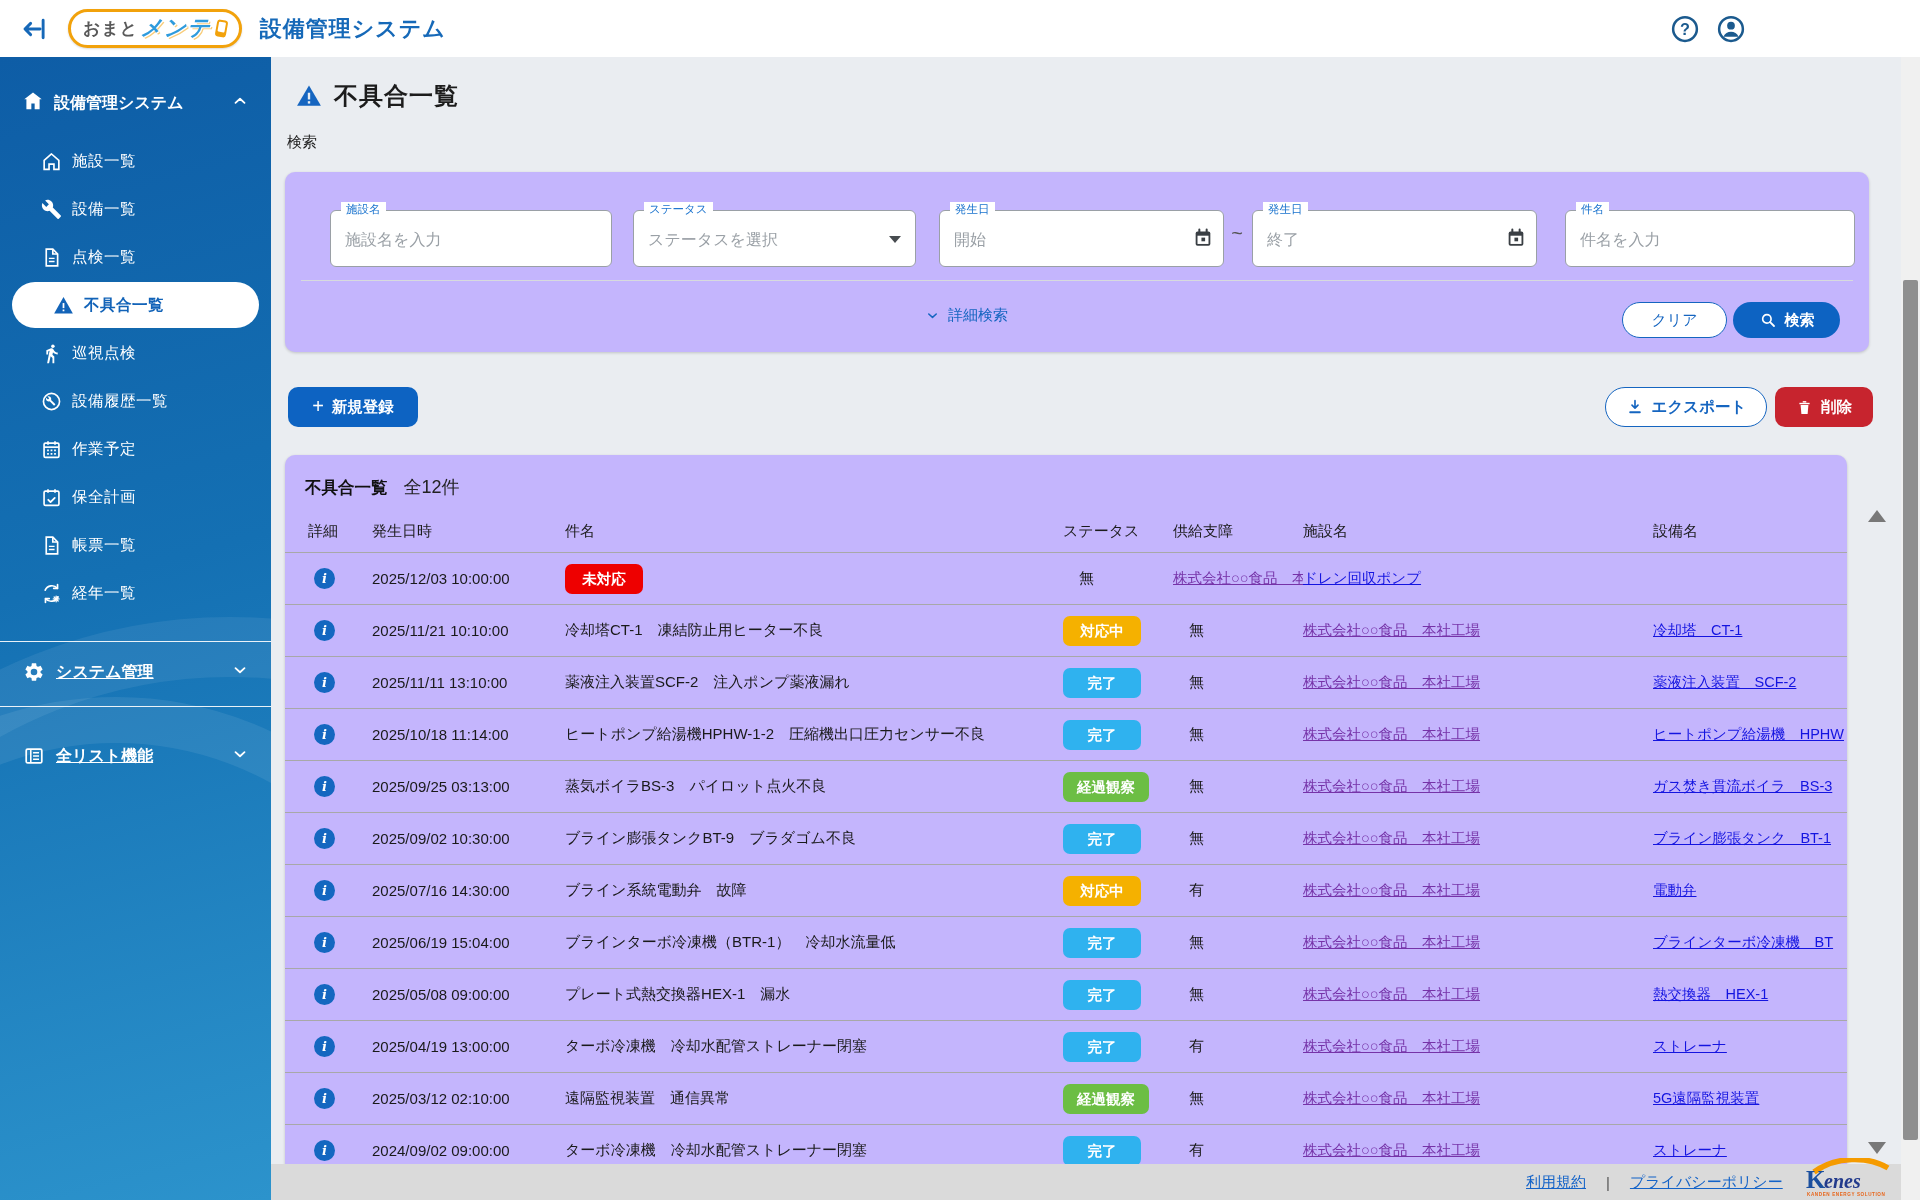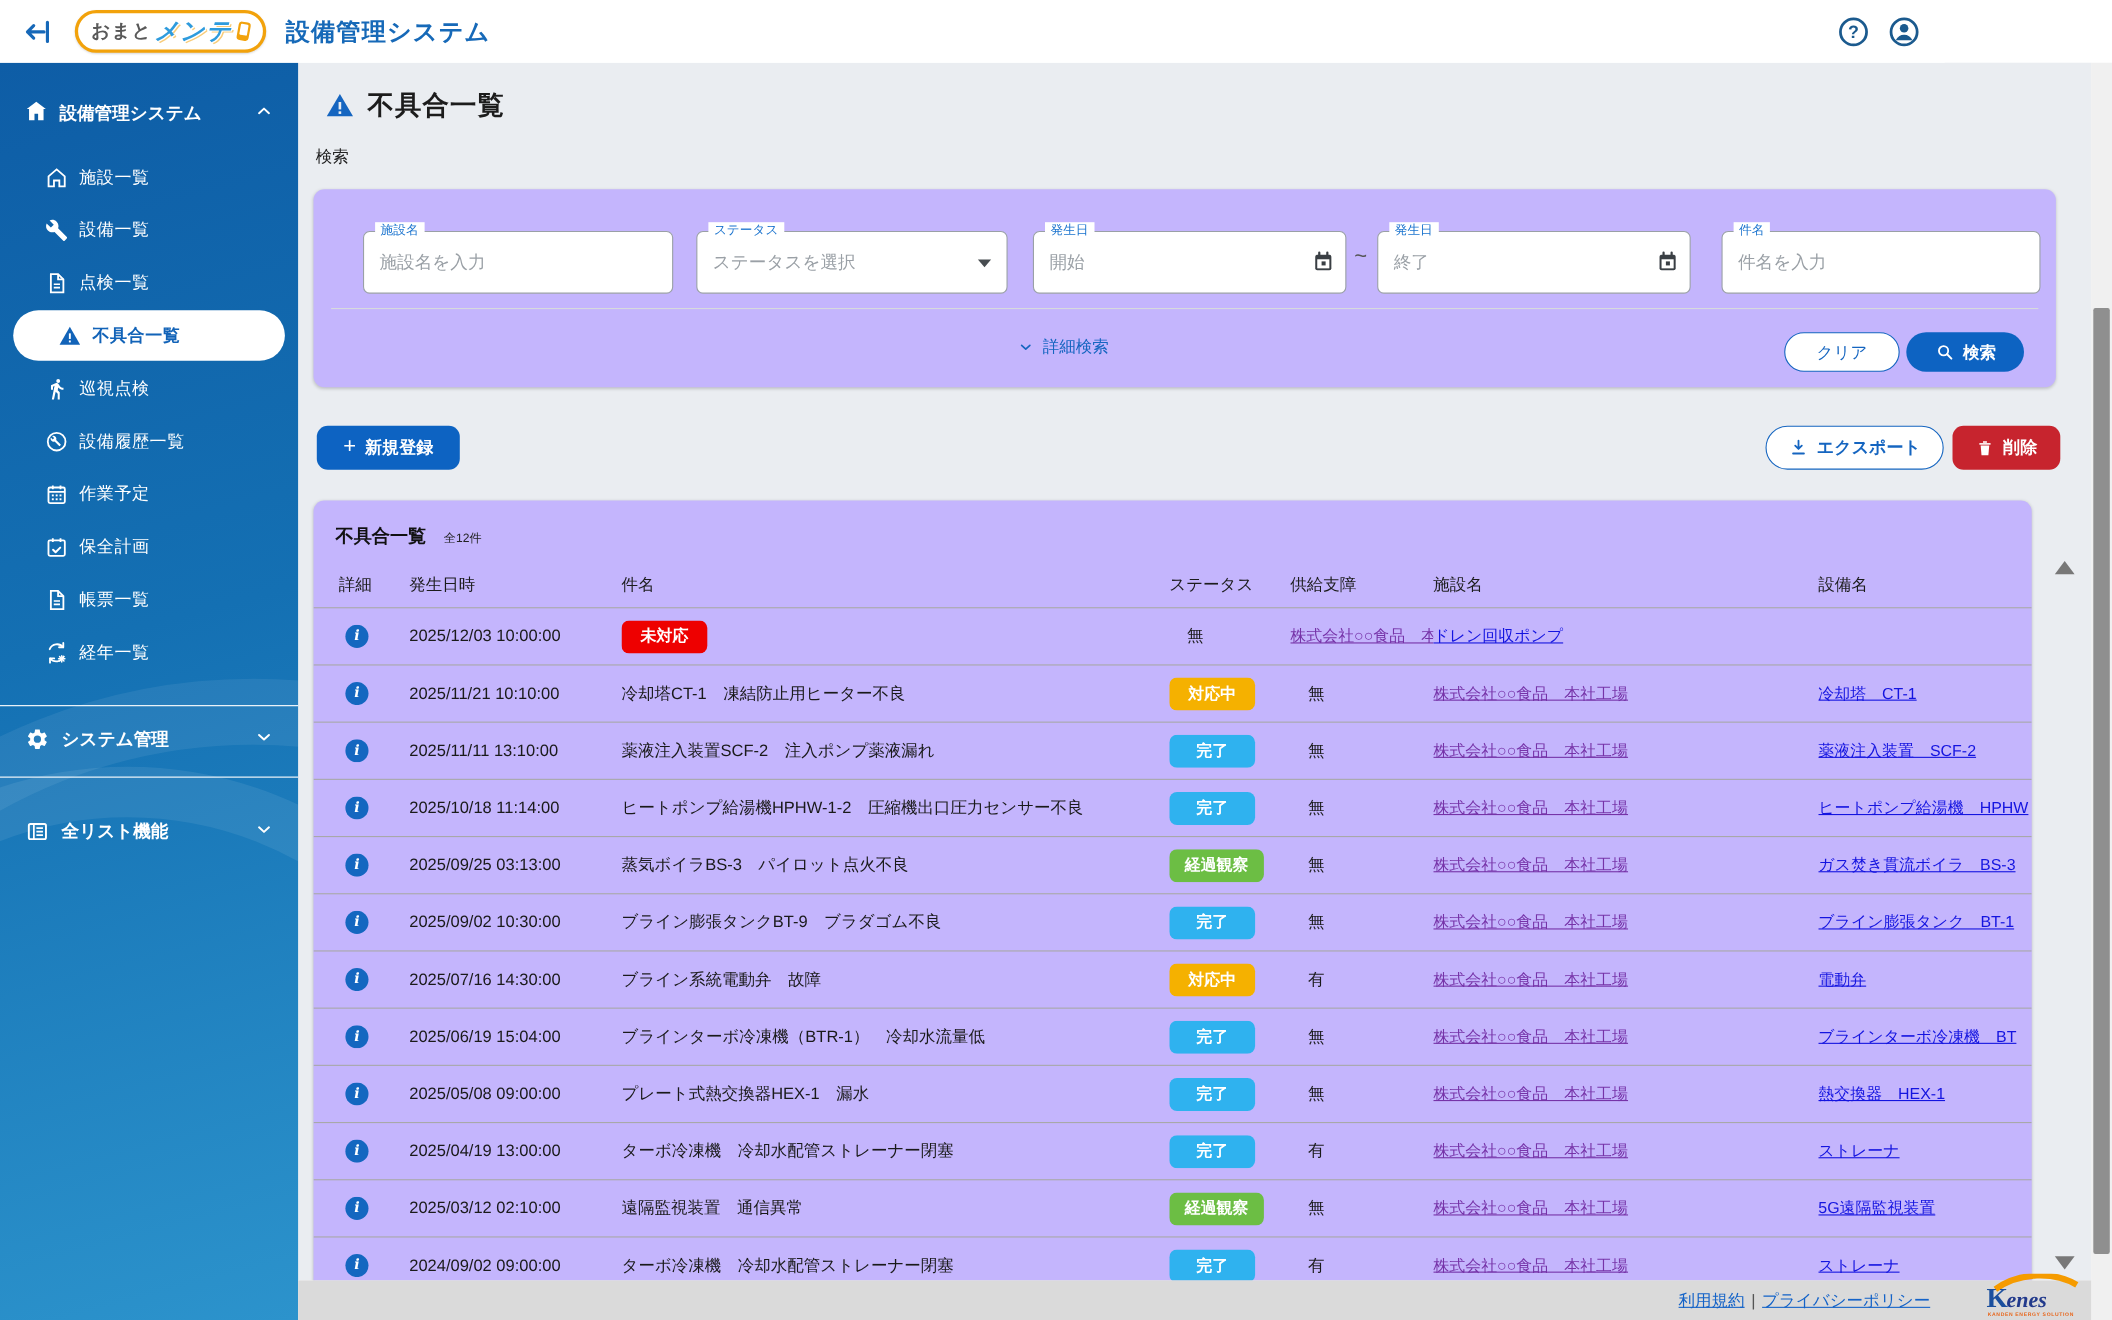--- a/index.html
+++ b/index.html
@@ -29,21 +29,21 @@
   .s-chev{position:absolute;right:22px;color:#fff;}
   .s-items{position:absolute;left:0;top:80px;width:271px;}
   .s-item{height:48px;display:flex;align-items:center;cursor:pointer;position:relative;}
   .s-item .s-ic{margin-left:40px;width:22px;display:flex;justify-content:center;}
   .s-item .s-lb{margin-left:10px;font-size:15.5px;font-weight:500;letter-spacing:.5px;}
   .s-item.sel{background:#fff;border-radius:26px;margin:1px 12px;height:46px;color:#1263b8;}
   .s-item.sel .s-lb{font-weight:bold;}
   .s-div{position:absolute;left:0;width:271px;height:0;border-top:1px solid rgba(255,255,255,.9);}
   .s-sec{position:absolute;left:0;width:271px;height:46px;display:flex;align-items:center;cursor:pointer;}
   .s-sec .s-ic{margin-left:22px;width:24px;display:flex;justify-content:center;}
-  .s-sec .s-lb{margin-left:10px;font-size:16px;font-weight:600;}
+  .s-sec .s-lb{margin-left:10px;font-size:16px;font-weight:600;text-decoration:underline;}
 
   
   .main{position:absolute;left:271px;top:57px;width:1630px;height:1107px;background:#eaedf1;overflow:hidden;z-index:1;}
   .page-title{position:absolute;left:25px;top:23px;display:flex;align-items:center;gap:12px;}
   .page-title .t-ic{width:26px;height:26px;}
   .page-title .t-tx{font-size:24px;font-weight:bold;color:#1c1c1c;letter-spacing:1px;}
   .search-label{position:absolute;left:16px;top:76px;font-size:15px;color:#222;}
 
   .card{background:#c4b5fd;border-radius:10px;box-shadow:0 1px 3px rgba(0,0,0,.18);position:absolute;}
   .search-card{left:14px;top:115px;width:1584px;height:180px;}
@@ -62,42 +62,42 @@
 
   .btn-new{position:absolute;left:17px;top:330px;width:130px;height:40px;border-radius:10px;background:#0d63c2;color:#fff;font-size:15.5px;font-weight:600;}
   .btn-new .plus{font-size:20px;font-weight:400;margin-top:-2px;}
   .btn-export{position:absolute;left:1334px;top:330px;width:162px;height:40px;border-radius:20px;border:1.5px solid #1565c0;background:#fff;color:#1565c0;font-size:15.5px;font-weight:600;}
   .btn-delete{position:absolute;left:1504px;top:330px;width:98px;height:40px;border-radius:10px;background:#c7242e;color:#fff;font-size:15.5px;font-weight:600;}
 
   
   .table-card{left:14px;top:398px;width:1562px;height:790px;overflow:hidden;}
   .tc-head{display:flex;align-items:baseline;height:55px;padding-left:20px;}
   .tc-title{font-size:16.5px;font-weight:600;color:#111;margin-top:22px;}
-  .tc-count{font-size:11px;color:#222;margin-left:16px;}
+  .tc-count{font-size:18px;color:#222;margin-left:16px;}
   .tgrid{display:grid;grid-template-columns:64px 193px 498px 110px 130px 350px 1fr;padding-left:23px;align-items:center;box-sizing:border-box;}
   .thead{height:42px;}
   .thead .hc{font-size:15px;color:#1c1c1c;}
   .trow{height:52px;border-top:1px solid #a8a8a8;}
   .cell{font-size:15px;color:#1a1a1a;white-space:nowrap;overflow:hidden;}
   .info{display:inline-block;width:21px;height:21px;border-radius:50%;background:#1467c0;color:#fff;font-size:13px;font-weight:bold;text-align:center;line-height:21px;margin-left:6px;cursor:pointer;font-family:"DejaVu Serif","Liberation Serif",serif;font-style:italic;}
   .badge{display:inline-block;min-width:50px;padding:0 14px;height:30px;line-height:30px;border-radius:7px;color:#fff;font-size:14.5px;font-weight:bold;text-align:center;}
   .cell .supply{padding-left:16px;display:inline-block;}
   a.flink{color:#7633a8;text-decoration:underline;font-size:14.5px;cursor:pointer;}
   a.elink{color:#1414e0;text-decoration:underline;font-size:14.5px;cursor:pointer;}
 
   
   .vtrack{position:absolute;left:1901px;top:57px;width:19px;height:1143px;background:#f0f0f0;z-index:6;}
   .vthumb{position:absolute;left:2px;top:223px;width:15px;height:860px;background:#8f8f8f;border-radius:2px;}
   .tri{position:absolute;width:0;height:0;z-index:7;cursor:pointer;}
   .tri-up{left:1868px;top:510px;border-left:9px solid transparent;border-right:9px solid transparent;border-bottom:12px solid #787878;}
   .tri-down{left:1868px;top:1142px;border-left:9px solid transparent;border-right:9px solid transparent;border-top:12px solid #787878;}
 
   
   .footer{position:absolute;left:271px;top:1164px;width:1649px;height:36px;background:#dadada;display:flex;align-items:center;z-index:5;}
-  .f-links{margin-left:1255px;display:flex;align-items:center;gap:6px;font-size:15px;}
+  .f-links{margin-left:1255px;display:flex;align-items:center;gap:20px;font-size:15px;}
   .f-links a{color:#1463c8;text-decoration:underline;cursor:pointer;font-weight:500;}
   .f-sep{color:#555;text-decoration:none !important;}
   .kenes{position:absolute;right:26px;top:-6px;}
 </style>
 </head>
 <body>
 
 <div class="app">
 
   <header class="topbar">

